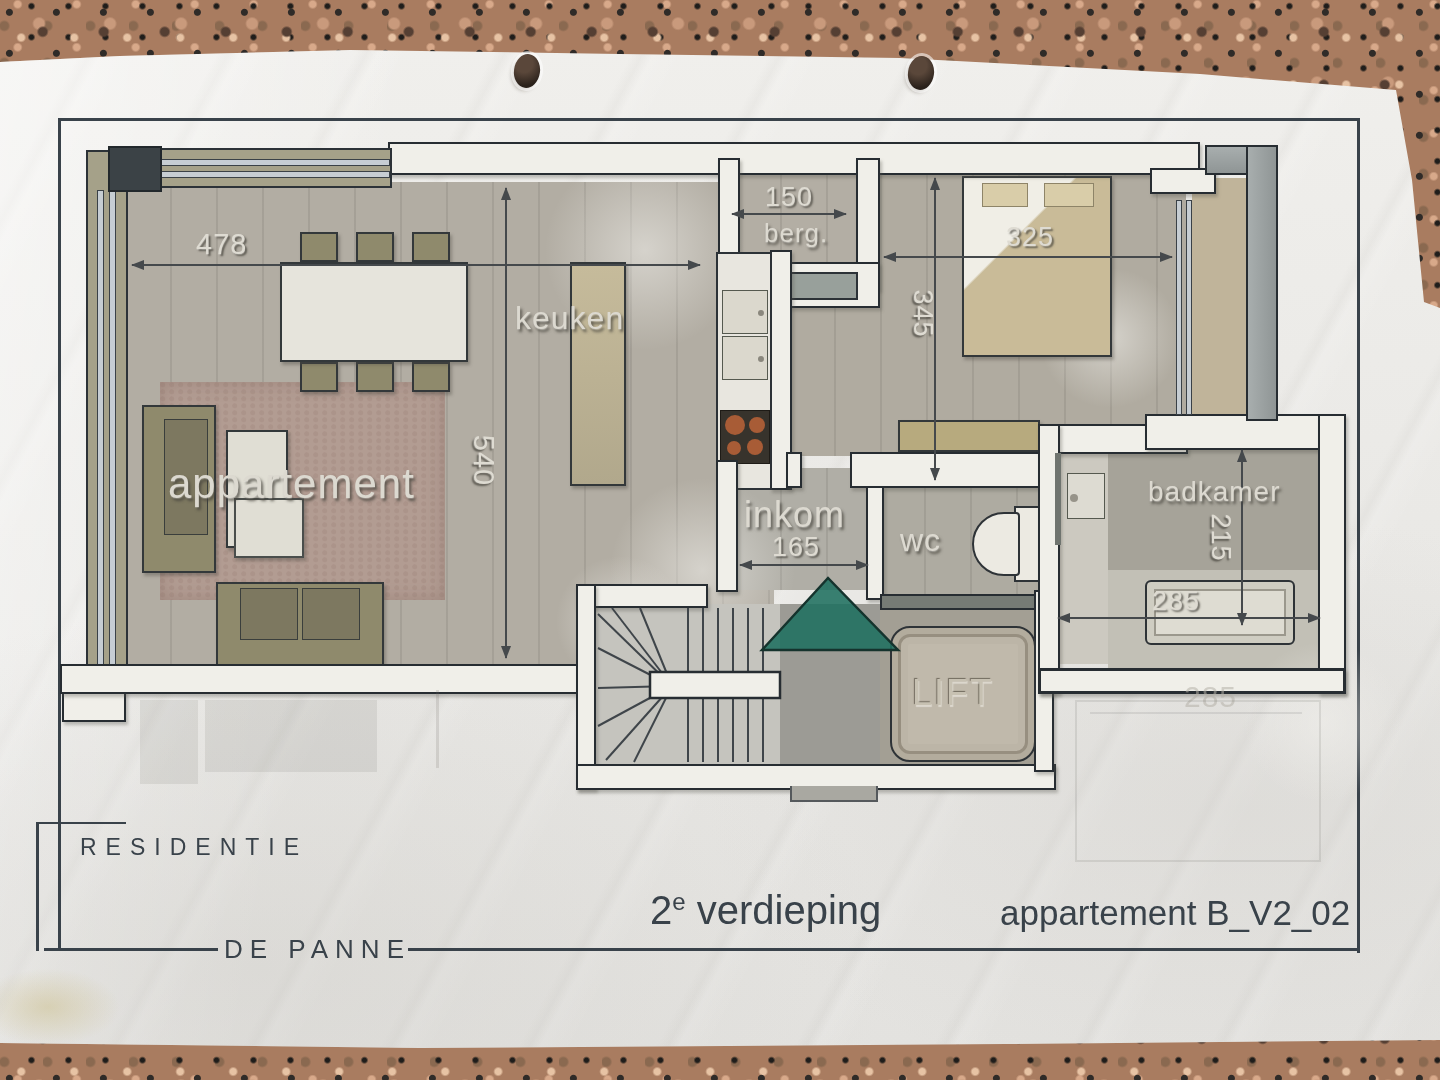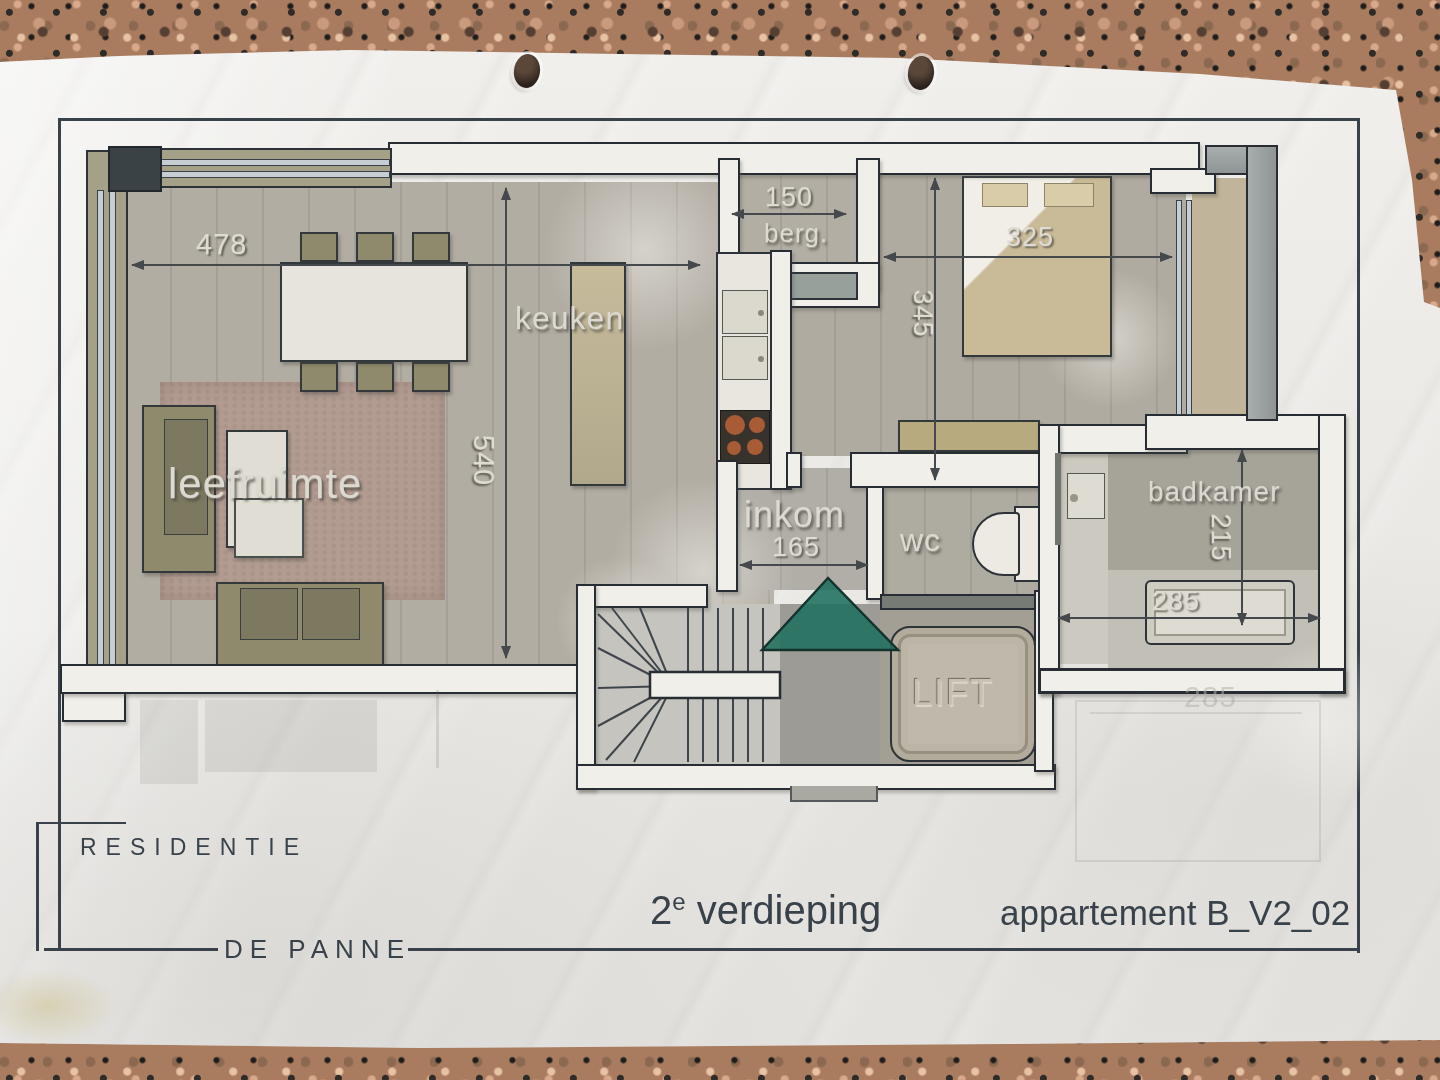--- a/index.html
+++ b/index.html
@@ -212,21 +212,21 @@
   <div class="abs dimlbl rot90" style="left:458px;top:444px;font-size:29px;">540</div>
   <div class="abs dimlbl" style="left:765px;top:182px;">150</div>
   <div class="abs dimlbl" style="left:1006px;top:222px;">325</div>
   <div class="abs dimlbl rot90" style="left:898px;top:298px;">345</div>
   <div class="abs dimlbl" style="left:772px;top:532px;">165</div>
   <div class="abs dimlbl rot90" style="left:1196px;top:522px;">215</div>
   <div class="abs dimlbl" style="left:1152px;top:586px;">285</div>
   <div class="abs dimlbl" style="left:1184px;top:680px;font-size:30px;color:rgba(180,177,167,.55);text-shadow:none;">285</div>
 
   <div class="abs rlabel" style="left:515px;top:300px;font-size:32px;">keuken</div>
-  <div class="abs rlabel" style="left:168px;top:460px;font-size:42px;">leefruimte</div>
+  <div class="abs rlabel" style="left:168px;top:460px;font-size:42px;">appartement</div>
   <div class="abs rlabel" style="left:1148px;top:476px;font-size:28px;">badkamer</div>
   <div class="abs rlabel" style="left:744px;top:494px;font-size:36px;">inkom</div>
   <div class="abs rlabel" style="left:900px;top:522px;font-size:32px;">wc</div>
   <div class="abs rlabel" style="left:764px;top:218px;font-size:26px;">berg.</div>
 
   <div class="abs ghost" style="left:205px;top:700px;width:172px;height:72px;"></div>
   <div class="abs ghost" style="left:140px;top:700px;width:58px;height:84px;"></div>
   <div class="abs ghost" style="left:436px;top:690px;width:3px;height:78px;opacity:.18;"></div>
   <div class="abs" style="left:1075px;top:700px;width:246px;height:162px;border:2px solid rgba(110,110,105,.16);"></div>
   <div class="abs" style="left:1090px;top:712px;width:212px;height:0;border-top:2px solid rgba(110,110,105,.15);"></div>

